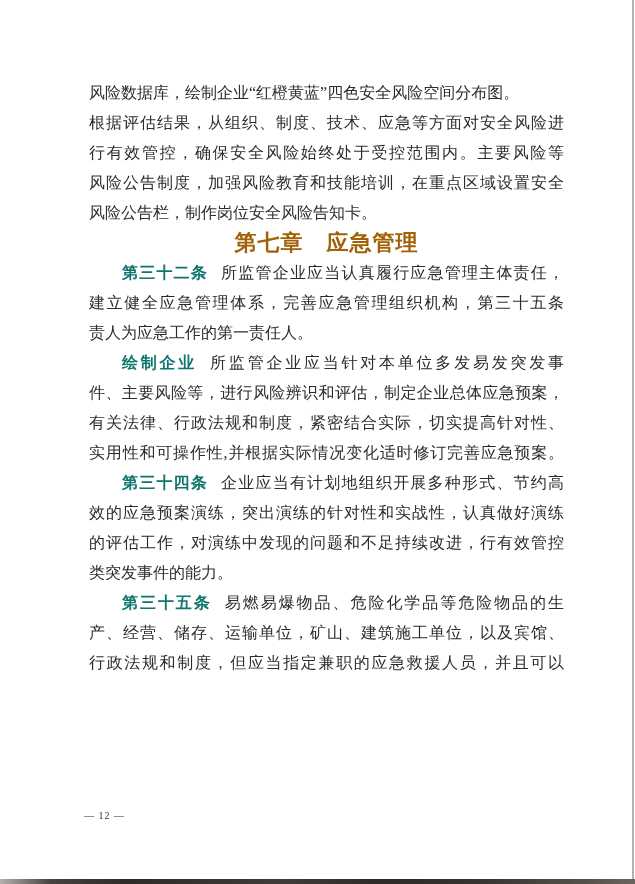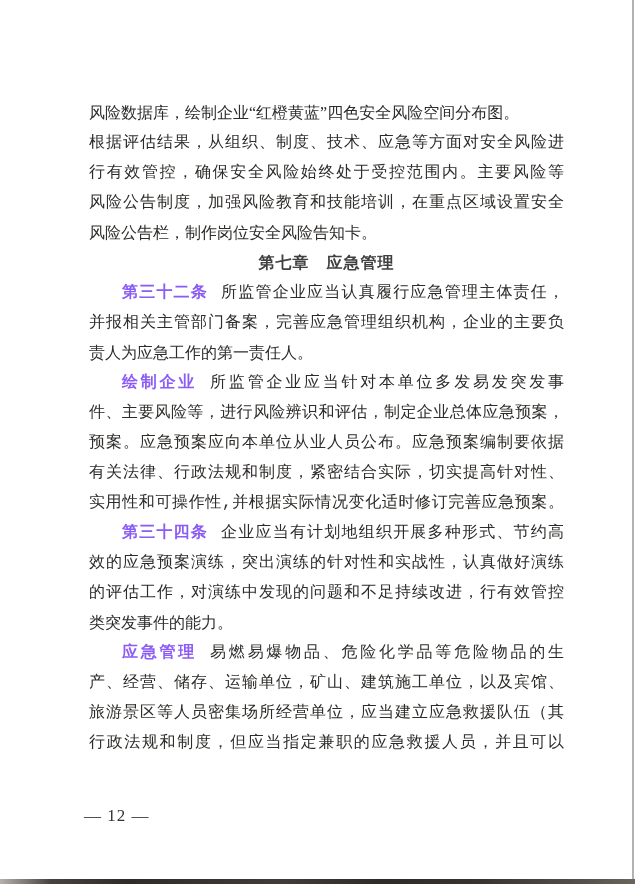--- a/index.html
+++ b/index.html
@@ -14,58 +14,56 @@
     background: #ffffff;
     overflow: hidden;
     font-family: "Liberation Serif", "DejaVu Serif", serif;
     color: #2e2c2a;
   }
   .content {
     position: absolute;
     left: 89px;
     top: 78px;
     width: 475px;
-    margin-top: 20px;
   }
   .line {
     height: 30px;
     line-height: 30px;
     font-size: 16px;
     white-space: normal;
   }
   .jl {
     text-align: justify;
     text-align-last: justify;
     text-justify: inter-character;
-    font-family: Liberation Mono, monospace;
   }
   .indent {
     padding-left: 33px;
   }
   .b {
     font-weight: bold;
     margin-right: 13px;
-    color: #8b5cf6;
+    color: #0f766e;
   }
   .heading {
     height: 30px;
     line-height: 30px;
     text-align: center;
     font-weight: bold;
-    font-size: 16px;
+    font-size: 22px;
     letter-spacing: 1px;
-    color: #404040;
+    color: #a16207;
   }
   .page-number {
     position: absolute;
     left: 84px;
     top: 804px;
     height: 24px;
     line-height: 24px;
-    font-size: 17px;
+    font-size: 10px;
     letter-spacing: 1px;
     color: #35322f;
   }
   .right-edge {
     position: absolute;
     top: 0;
     bottom: 0;
     right: 1px;
     width: 2px;
     background: #b4b2b0;
@@ -86,32 +84,30 @@
 
 <div class="page">
   <div class="content">
       <div class="line">风险数据库，绘制企业“红橙黄蓝”四色安全风险空间分布图。</div>
       <div class="line jl">根据评估结果，从组织、制度、技术、应急等方面对安全风险进</div>
       <div class="line jl">行有效管控，确保安全风险始终处于受控范围内。主要风险等</div>
       <div class="line jl">风险公告制度，加强风险教育和技能培训，在重点区域设置安全</div>
       <div class="line">风险公告栏，制作岗位安全风险告知卡。</div>
       <div class="heading">第七章　应急管理</div>
       <div class="line jl indent"><span class="b">第三十二条</span>所监管企业应当认真履行应急管理主体责任，</div>
-      <div class="line jl">并报相关主管部门备案，完善应急管理组织机构，企业的主要负</div>
+      <div class="line jl">建立健全应急管理体系，完善应急管理组织机构，第三十五条</div>
       <div class="line">责人为应急工作的第一责任人。</div>
       <div class="line jl indent"><span class="b">绘制企业</span>所监管企业应当针对本单位多发易发突发事</div>
       <div class="line jl">件、主要风险等，进行风险辨识和评估，制定企业总体应急预案，</div>
-      <div class="line jl">预案。应急预案应向本单位从业人员公布。应急预案编制要依据</div>
       <div class="line jl">有关法律、行政法规和制度，紧密结合实际，切实提高针对性、</div>
       <div class="line jl">实用性和可操作性,并根据实际情况变化适时修订完善应急预案。</div>
       <div class="line jl indent"><span class="b">第三十四条</span>企业应当有计划地组织开展多种形式、节约高</div>
       <div class="line jl">效的应急预案演练，突出演练的针对性和实战性，认真做好演练</div>
       <div class="line jl">的评估工作，对演练中发现的问题和不足持续改进，行有效管控</div>
       <div class="line">类突发事件的能力。</div>
-      <div class="line jl indent"><span class="b">应急管理</span>易燃易爆物品、危险化学品等危险物品的生</div>
+      <div class="line jl indent"><span class="b">第三十五条</span>易燃易爆物品、危险化学品等危险物品的生</div>
       <div class="line jl">产、经营、储存、运输单位，矿山、建筑施工单位，以及宾馆、</div>
-      <div class="line jl">旅游景区等人员密集场所经营单位，应当建立应急救援队伍（其</div>
       <div class="line jl">行政法规和制度，但应当指定兼职的应急救援人员，并且可以</div>
     </div>
   <div class="page-number">— 12 —</div>
   <div class="right-edge"></div>
   <div class="bottom-edge"></div>
 </div>
 
 </body></html>

